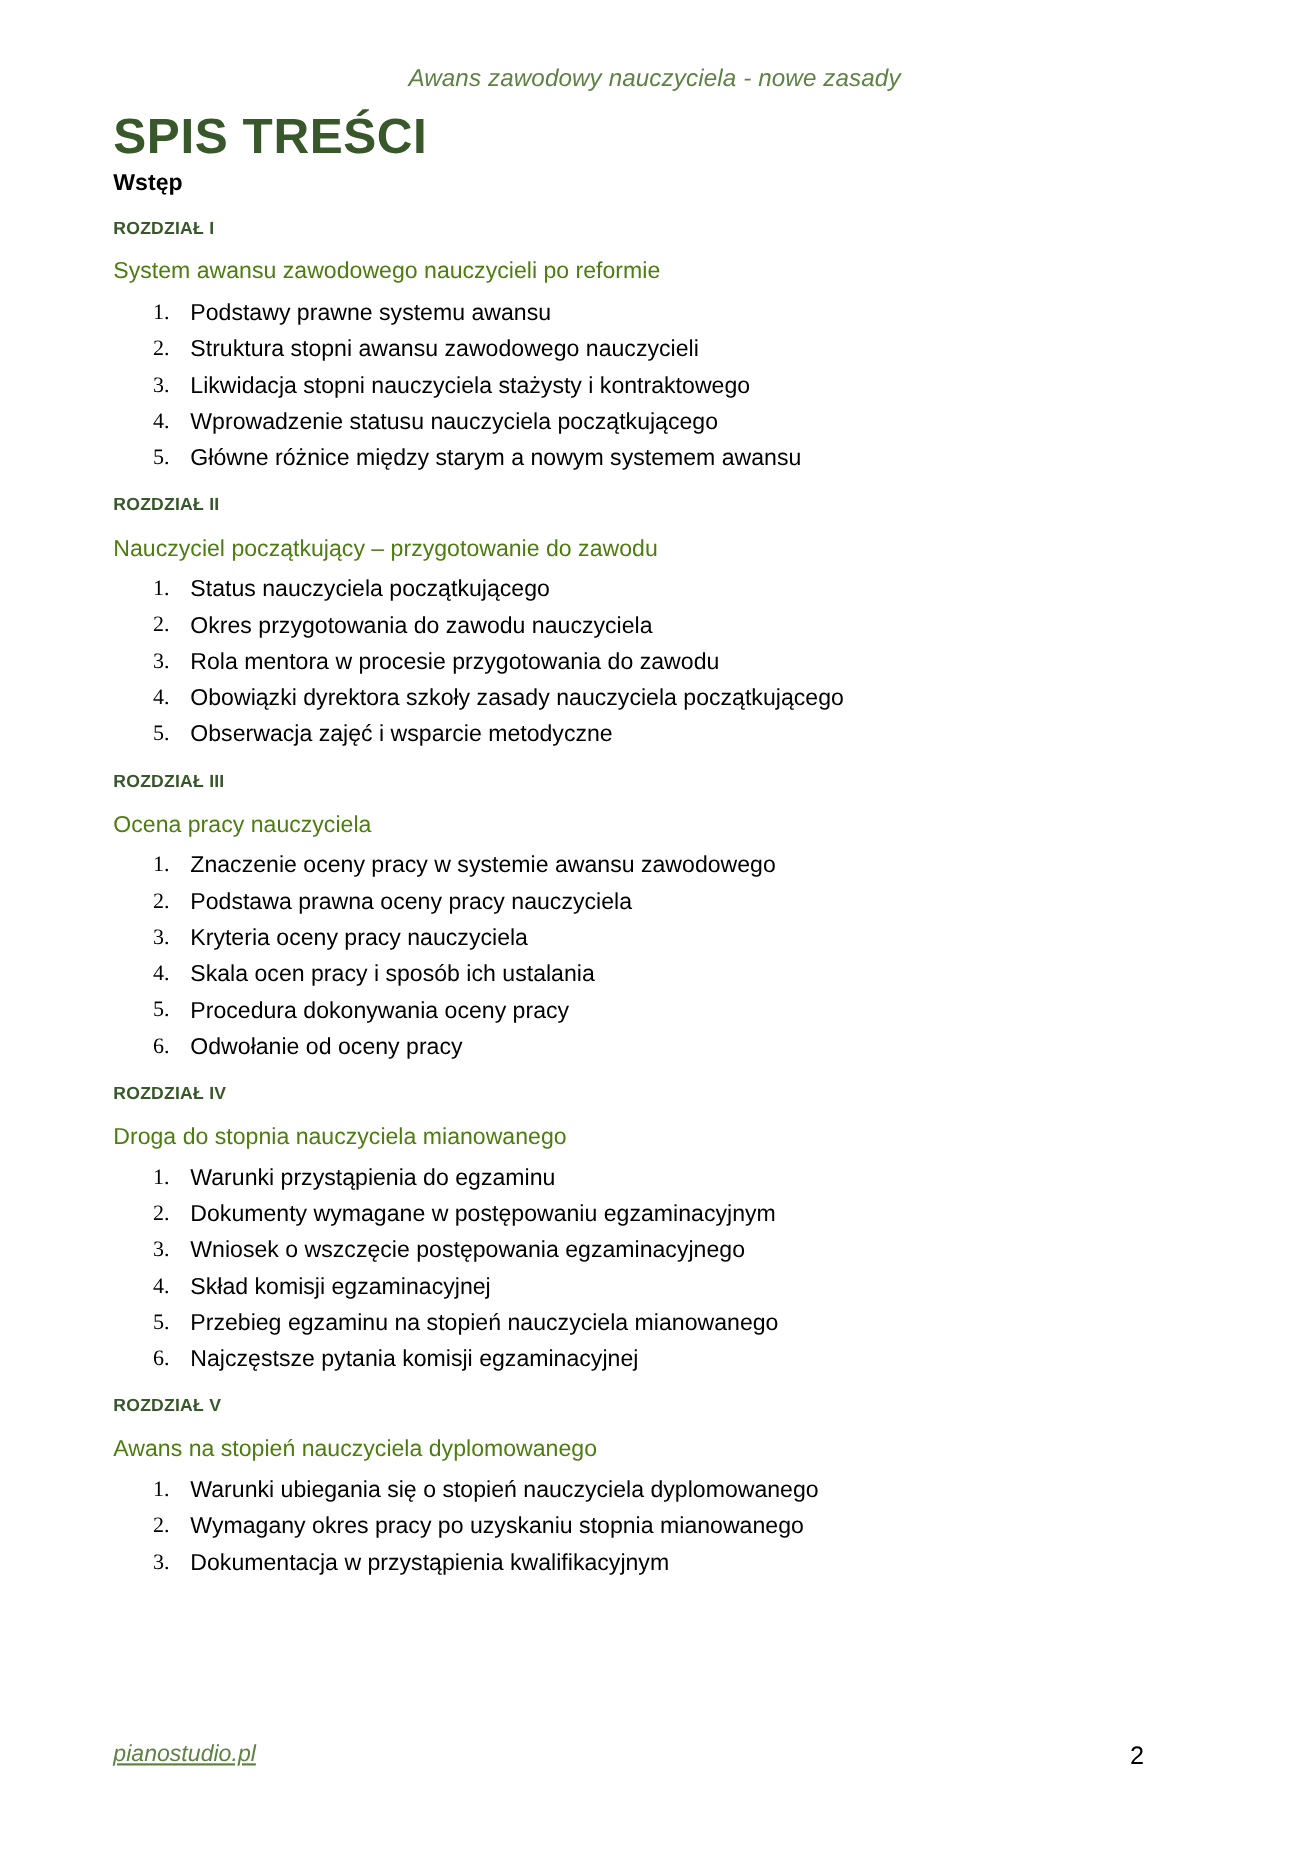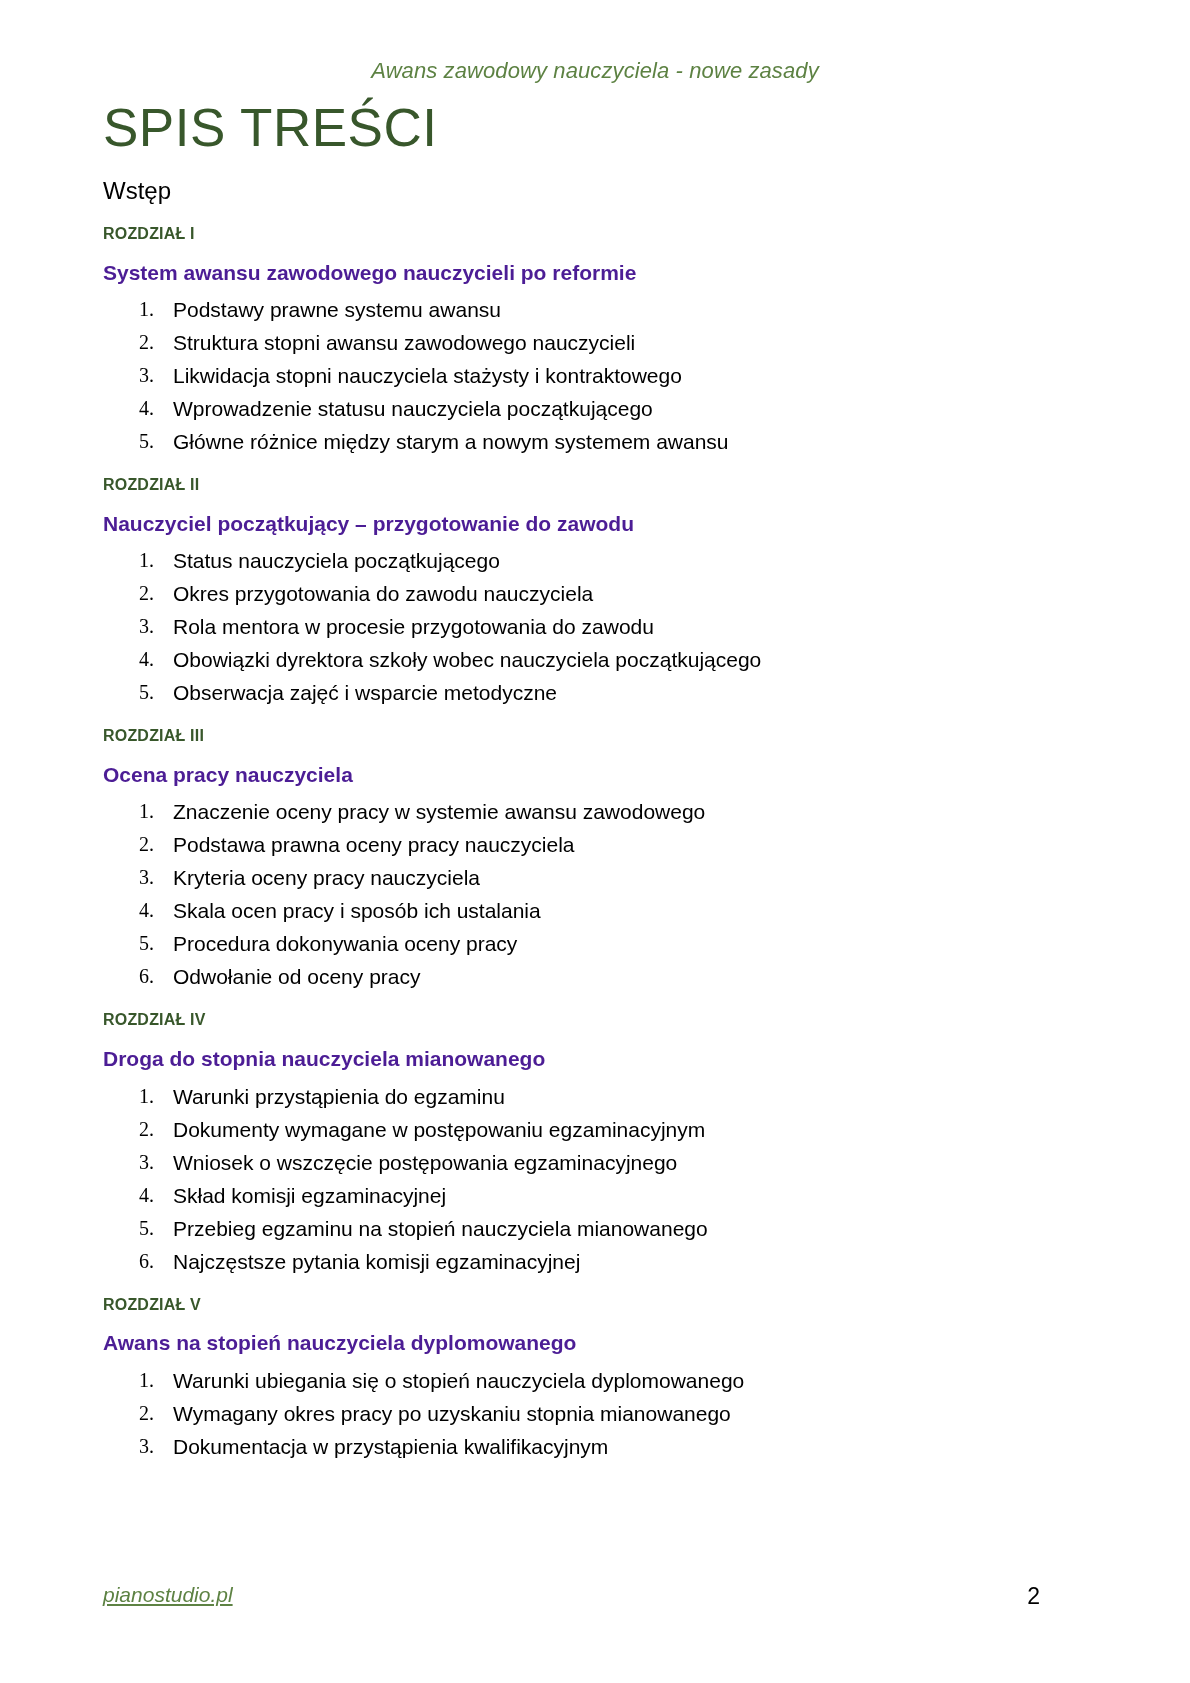--- a/index.html
+++ b/index.html
@@ -42,53 +42,53 @@
 
   
   .content {
     position: absolute;
     left: 103px;
     top: 100px;
     width: 940px;
   }
 
   .page-title {
-    font-size: 53px;
-    font-weight: normal;
+    font-size: 45px;
+    font-weight: bold;
     color: #38572b;
     letter-spacing: 0.5px;
     line-height: 1.05;
-    margin: 0 0 19px 0;
+    margin: 0 0 6px 0;
   }
 
   .intro-heading {
-    font-size: 24px;
-    font-weight: normal;
+    font-size: 21px;
+    font-weight: bold;
     color: #000000;
     margin: 4px 0 0 0;
     line-height: 1.35;
   }
 
   .chapter {
     margin: 0;
   }
 
   .chapter-label {
     font-size: 16px;
     font-weight: bold;
     color: #38572b;
     margin: 17px 0 0 0;
     line-height: 1.3;
     letter-spacing: 0.2px;
   }
 
   .chapter-title {
     font-size: 21px;
-    font-weight: bold;
-    color: #4c1d95;
+    font-weight: normal;
+    color: #4d7c0f;
     margin: 14px 0 0 0;
     line-height: 1.35;
   }
 
   .chapter-list {
     list-style: none;
     margin: 6px 0 0 0;
     padding: 0;
   }
 
@@ -167,21 +167,21 @@
             <li><span class="item-num">5.</span><span class="item-text">Główne różnice między starym a nowym systemem awansu</span></li>
           </ul>
         </section>
         <section class="chapter">
           <div class="chapter-label">ROZDZIAŁ II</div>
           <div class="chapter-title">Nauczyciel początkujący – przygotowanie do zawodu</div>
           <ul class="chapter-list">
             <li><span class="item-num">1.</span><span class="item-text">Status nauczyciela początkującego</span></li>
             <li><span class="item-num">2.</span><span class="item-text">Okres przygotowania do zawodu nauczyciela</span></li>
             <li><span class="item-num">3.</span><span class="item-text">Rola mentora w procesie przygotowania do zawodu</span></li>
-            <li><span class="item-num">4.</span><span class="item-text">Obowiązki dyrektora szkoły wobec nauczyciela początkującego</span></li>
+            <li><span class="item-num">4.</span><span class="item-text">Obowiązki dyrektora szkoły zasady nauczyciela początkującego</span></li>
             <li><span class="item-num">5.</span><span class="item-text">Obserwacja zajęć i wsparcie metodyczne</span></li>
           </ul>
         </section>
         <section class="chapter">
           <div class="chapter-label">ROZDZIAŁ III</div>
           <div class="chapter-title">Ocena pracy nauczyciela</div>
           <ul class="chapter-list">
             <li><span class="item-num">1.</span><span class="item-text">Znaczenie oceny pracy w systemie awansu zawodowego</span></li>
             <li><span class="item-num">2.</span><span class="item-text">Podstawa prawna oceny pracy nauczyciela</span></li>
             <li><span class="item-num">3.</span><span class="item-text">Kryteria oceny pracy nauczyciela</span></li>

